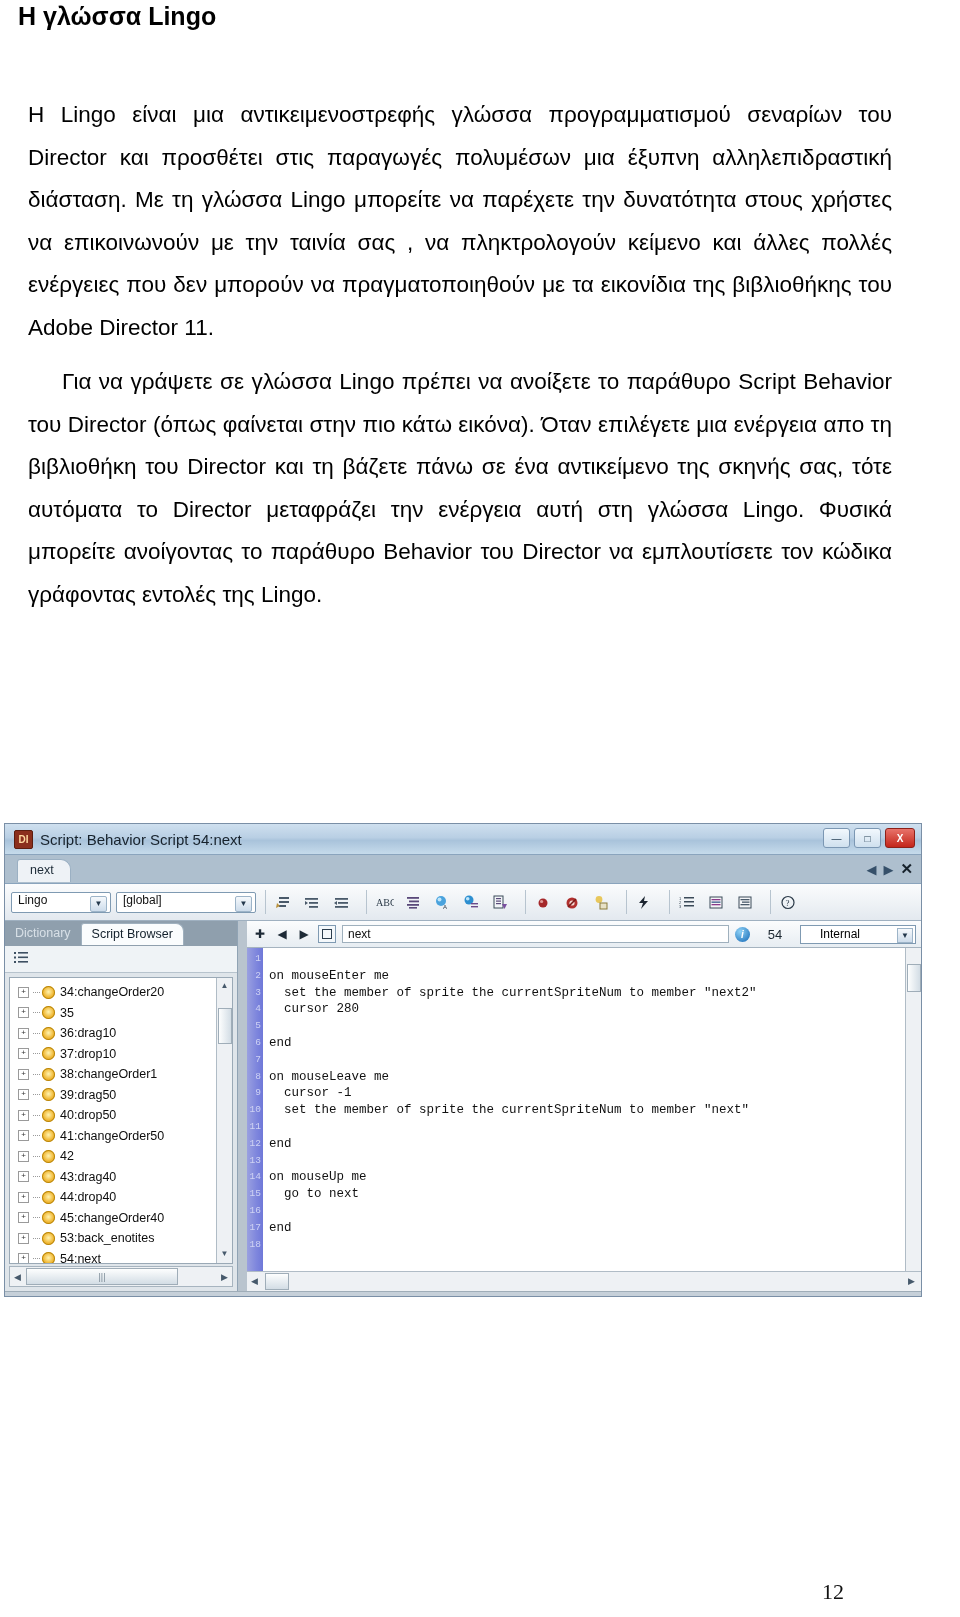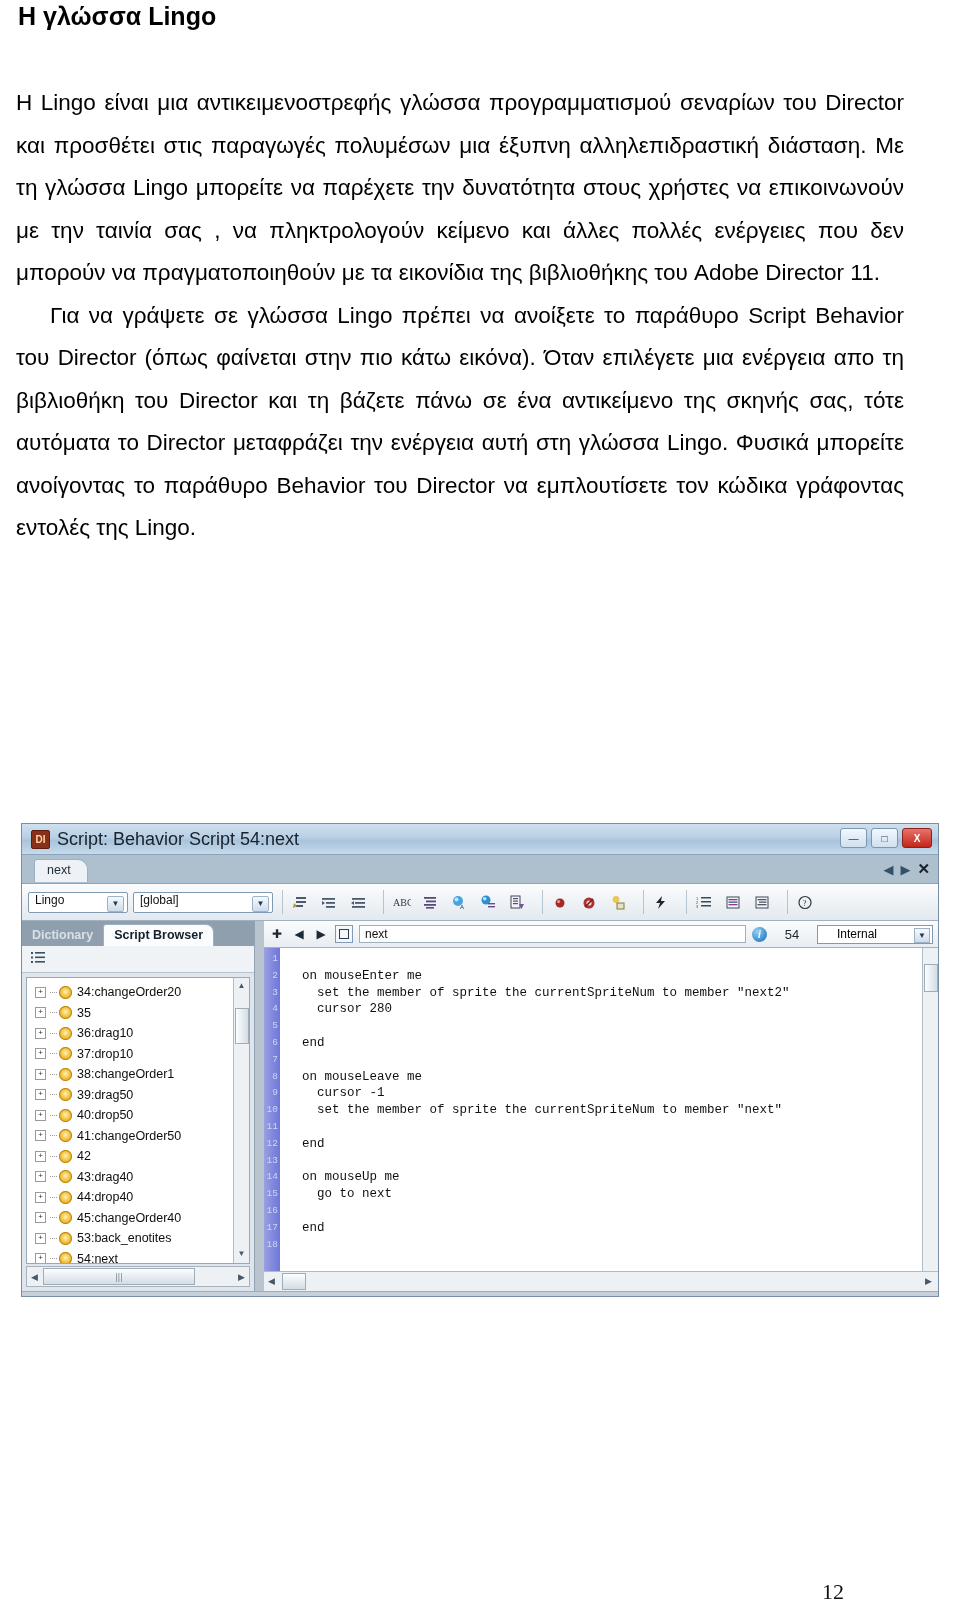--- a/index.html
+++ b/index.html
@@ -17,32 +17,32 @@
     position:absolute;left:18px;top:2px;
     font-size:25px;font-weight:bold;letter-spacing:0px;
     font-family:"Liberation Sans", sans-serif;
   }
   .body-text{
     position:absolute;left:16px;top:82px;width:888px;
     font-size:22.5px;line-height:42.5px;
     text-align:justify;
     font-family:"Liberation Sans", sans-serif;
   }
-  .body-text p{margin:0;}
+  .body-text p{margin:12px;}
   .indent{display:inline-block;width:34px;}
 
   .page-number{
     position:absolute;right:24px;bottom:12px;
     font-family:"Liberation Serif", serif;
     font-size:22px;color:#111;
   }
 
   
   .shot{
-    position:absolute;left:21px;top:823px;width:918px;height:474px;
+    position:absolute;left:4px;top:823px;width:918px;height:474px;
     background:#e9eef3;
     border:1px solid #7a8fa6;
     box-sizing:border-box;
     font-size:11px;
     overflow:hidden;
   }
   .shot::before{
     content:"";position:absolute;left:-8px;top:-8px;width:934px;height:8px;
     background:#ffffff;
   }
@@ -54,21 +54,21 @@
     border-bottom:1px solid #8aa4bd;
     display:flex;align-items:center;
   }
   .dir-logo{
     width:17px;height:17px;margin-left:9px;margin-right:7px;
     background:#8b2f1d;border:1px solid #5c1d10;border-radius:2px;
     color:#ffd9a0;font-size:10px;font-weight:bold;
     display:flex;align-items:center;justify-content:center;
     font-family:"Liberation Sans", sans-serif;
   }
-  .title-text{font-size:18px;color:#17222c;font-family:"Liberation Sans", sans-serif;}
+  .title-text{font-size:15px;color:#17222c;font-family:"Liberation Sans", sans-serif;}
   .winbtns{position:absolute;right:6px;top:4px;display:flex;gap:4px;}
   .winbtn{
     width:25px;height:18px;border:1px solid #7b97b3;border-radius:3px;
     background:linear-gradient(to bottom,#f2f8fd,#cfe0ee);
     display:flex;align-items:center;justify-content:center;
     font-size:10px;color:#274055;
   }
   .winbtn.close{
     background:linear-gradient(to bottom,#e8736a,#c3251a);
     border-color:#8d2018;color:#fff;font-weight:bold;width:28px;
@@ -118,21 +118,21 @@
   }
 
   
   .panes{display:flex;height:370px;background:#cfd8e0;}
 
   
   .left{
     width:232px;background:#dfe5ea;border-right:1px solid #90a3b4;
     display:flex;flex-direction:column;
   }
-  .ltabs{height:25px;background:#8f9fad;display:flex;align-items:flex-end;font-weight:bold;}
+  .ltabs{height:25px;background:#8f9fad;display:flex;align-items:center;}
   .ltab{
     padding:3px 10px 4px 10px;font-size:12.5px;border-radius:3px 8px 0 0;
   }
   .ltab.inactive{background:#8f9fad;color:#d8e0e7;}
   .ltab.active{background:#fafcfd;color:#13202b;border:1px solid #9fb0be;border-bottom:none;}
   .lbar{
     height:26px;background:#eff3f6;border-bottom:1px solid #b7c3cd;
     display:flex;align-items:center;padding-left:9px;color:#3e5062;font-size:14px;
   }
   .tree{
@@ -204,21 +204,21 @@
     display:flex;align-items:center;justify-content:center;font-size:8px;color:#23384c;}
 
   .codearea{flex:1;display:flex;position:relative;overflow:hidden;background:#fff;}
   .gutter{
     width:16px;background:linear-gradient(to right,#9aa0e0,#7e86dd 60%,#6f78d8);
     color:#cfd3f4;font-family:"Liberation Mono", monospace;font-size:9.5px;
     text-align:right;padding:3px 2px 0 0;box-sizing:border-box;line-height:16.8px;
   }
   .codetext{
     flex:1;font-family:"Liberation Mono", monospace;font-size:12.5px;
-    line-height:16.8px;padding:3px 0 0 22px;white-space:pre;color:#111;
+    line-height:16.8px;padding:3px 0 0 6px;white-space:pre;color:#111;
   }
   .cvscroll{
     position:absolute;right:0;top:0;bottom:0;width:15px;background:#eef1f4;
     border-left:1px solid #b0bcc6;
   }
   .cvthumb{position:absolute;left:1px;top:16px;width:12px;height:26px;
     background:linear-gradient(to right,#fdfefe,#d3dde5);border:1px solid #9fadb8;}
   .chscroll{
     height:19px;background:#eef1f4;border-top:1px solid #b0bcc6;position:relative;
   }

